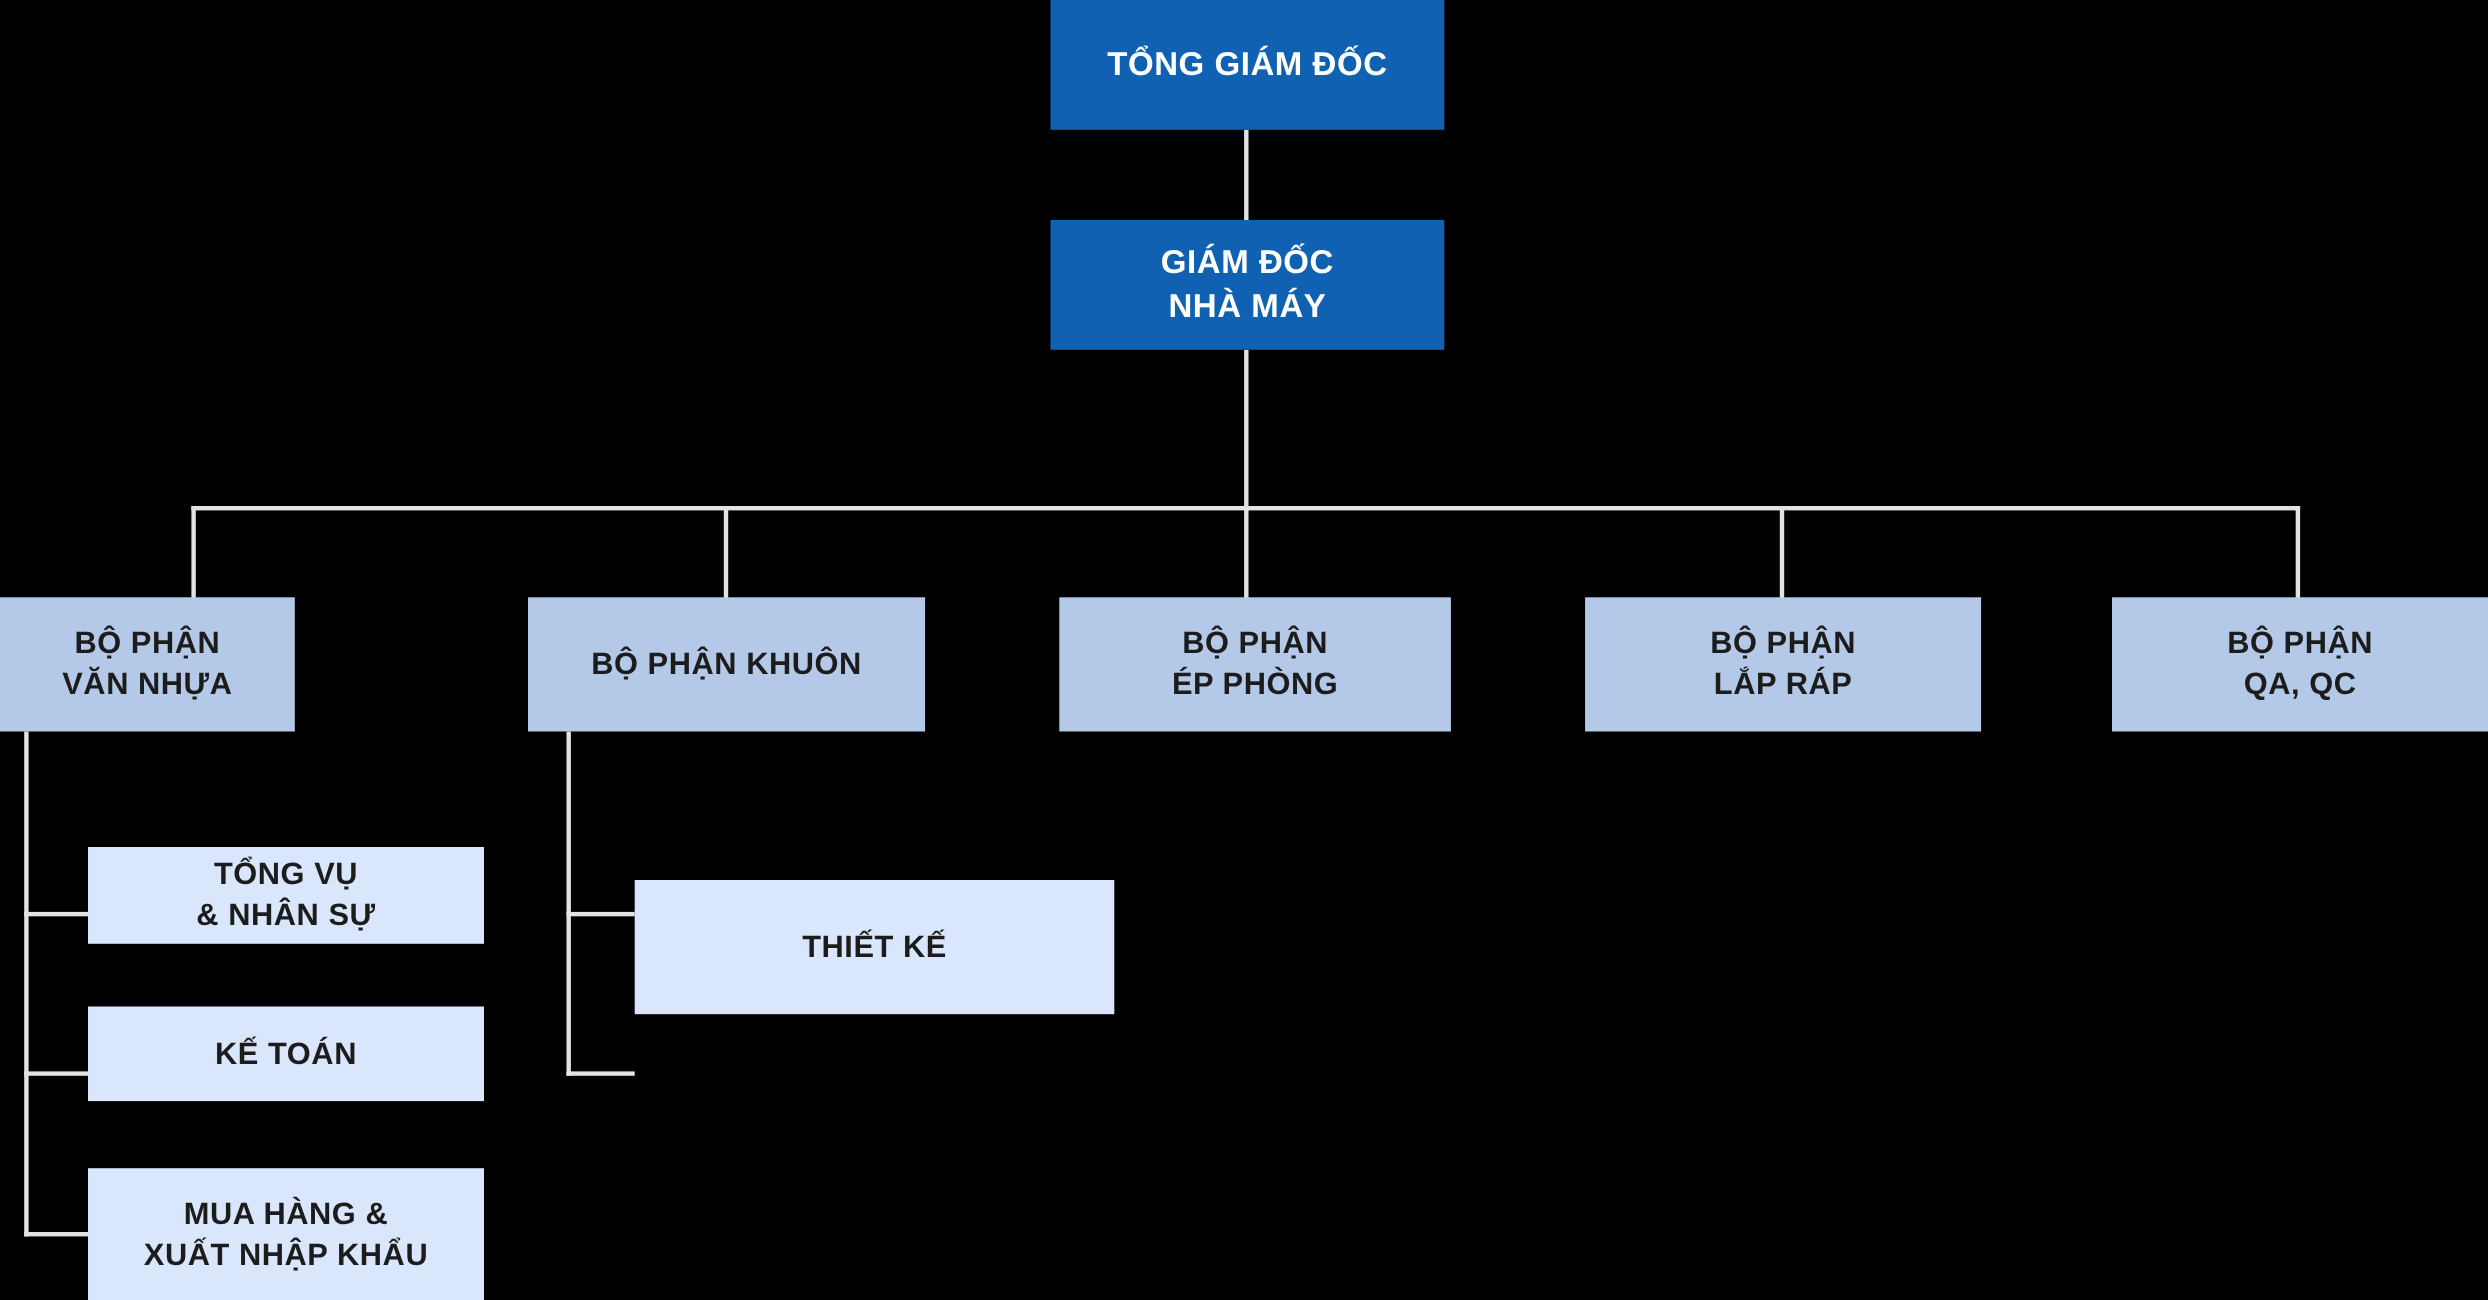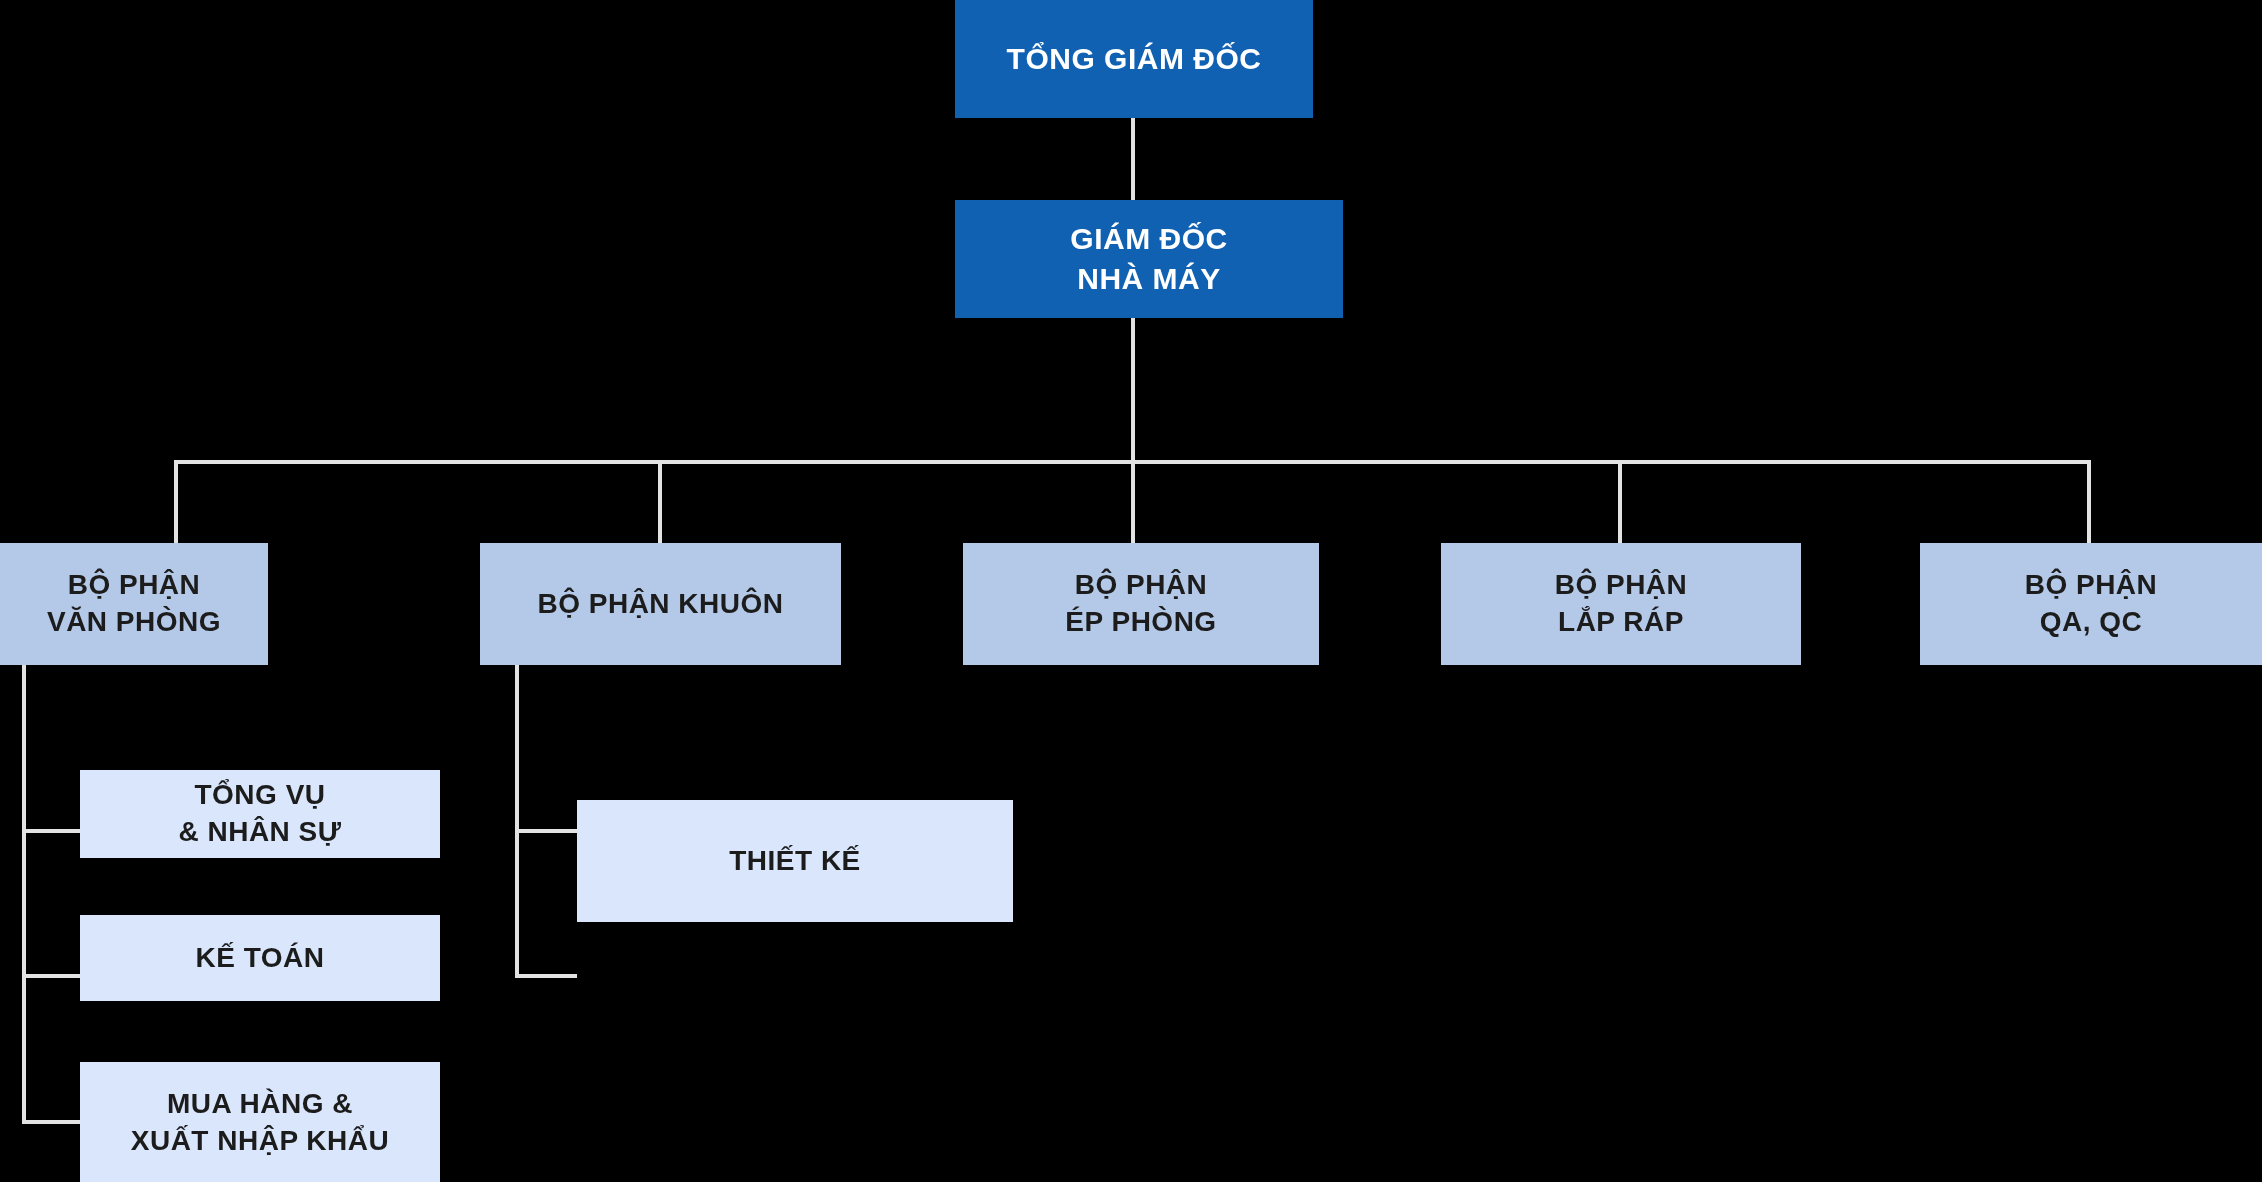--- a/index.html
+++ b/index.html
@@ -66,28 +66,28 @@
   <div class="line h" style="left:22px;top:1120px;width:58px"></div>
 
   <div class="line v" style="left:515px;top:665px;height:313px"></div>
   <div class="line h" style="left:515px;top:829px;width:62px"></div>
   <div class="line h" style="left:515px;top:974px;width:62px"></div>
 
   <div class="node dark" style="left:955px;top:0;width:358px;height:118px">
     <span>TỔNG GIÁM ĐỐC</span>
   </div>
 
-  <div class="node dark" style="left:955px;top:200px;width:388px;height:118px">
+  <div class="node dark" style="left:955px;top:200px;width:358px;height:118px">
     <span>GIÁM ĐỐC</span>
     <span>NHÀ MÁY</span>
   </div>
 
   <div class="node mid" style="left:0;top:543px;width:268px;height:122px">
     <span>BỘ PHẬN</span>
-    <span>VĂN PHÒNG</span>
+    <span>VĂN NHỰA</span>
   </div>
 
   <div class="node mid" style="left:480px;top:543px;width:361px;height:122px">
     <span>BỘ PHẬN KHUÔN</span>
   </div>
 
   <div class="node mid" style="left:963px;top:543px;width:356px;height:122px">
     <span>BỘ PHẬN</span>
     <span>ÉP PHÒNG</span>
   </div>

